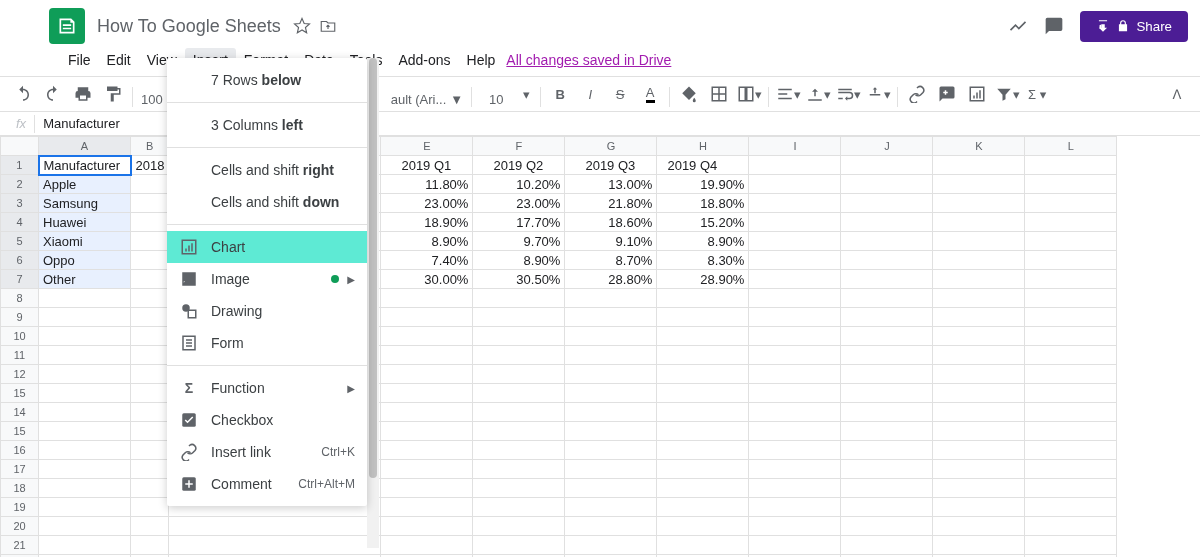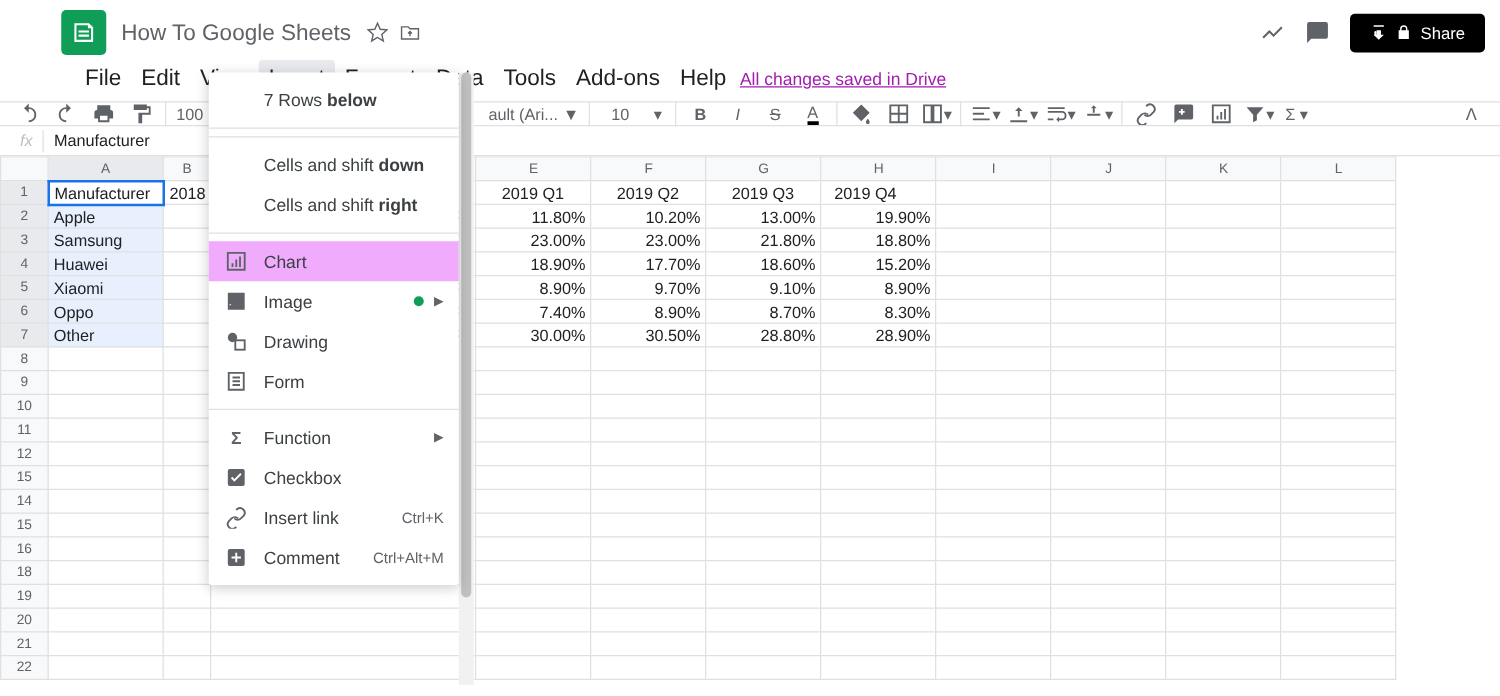--- a/index.html
+++ b/index.html
@@ -6,31 +6,31 @@
   body { font-family: Arial, sans-serif; font-size: 13px; color: #202124; background: #fff; width: 1200px; height: 557px; overflow: hidden; position: relative; }
   
   
   .title-bar { display: flex; align-items: center; padding: 8px 12px 4px 12px; margin-left: 37px; }
   .sheets-logo { width: 36px; height: 36px; background: #0f9d58; border-radius: 4px; display: flex; align-items: center; justify-content: center; margin-right: 12px; }
   .sheets-logo svg { width: 20px; height: 26px; }
   .doc-title { font-size: 18px; color: #5f6368; margin-right: 8px; }
   .star-icon, .move-icon { width: 18px; height: 18px; margin: 0 4px; fill: #5f6368; cursor: pointer; }
   .title-spacer { flex: 1; }
   .trend-icon, .comment-icon { width: 20px; height: 20px; margin: 0 8px; fill: #5f6368; cursor: pointer; }
-  .share-btn { background: #000000; color: #fff; border: none; border-radius: 4px; padding: 8px 16px; font-weight: 500; display: flex; align-items: center; cursor: pointer; margin-left: 8px; }
+  .share-btn { background: #4c1d95; color: #fff; border: none; border-radius: 4px; padding: 8px 16px; font-weight: 500; display: flex; align-items: center; cursor: pointer; margin-left: 8px; }
   .share-btn svg { width: 14px; height: 14px; fill: #fff; margin-right: 6px; }
 
   
   .menu-bar { display: flex; align-items: center; padding: 0 60px 4px 60px; }
-  .menu-item { padding: 4px 8px; font-size: 18px; color: #202124; cursor: pointer; border-radius: 3px; }
+  .menu-item { padding: 4px 8px; font-size: 14px; color: #202124; cursor: pointer; border-radius: 3px; }
   .menu-item.active { background: #e8eaed; }
   .saved-msg { margin-left: 3px; color: #a21caf; text-decoration: underline; font-size: 14px; }
 
   
-  .toolbar { display: flex; align-items: center; padding: 4px 8px; border-bottom: 1px solid #e0e0e0; border-top: 1px solid #e0e0e0; height: 20px; position: relative; }
+  .toolbar { display: flex; align-items: flex-end; padding: 4px 8px; border-bottom: 1px solid #e0e0e0; border-top: 1px solid #e0e0e0; height: 36px; position: relative; }
   .tb-btn { width: 26px; height: 26px; display: flex; align-items: center; justify-content: center; margin: 0 2px; cursor: pointer; fill: #5f6368; color: #5f6368; }
   .tb-sep { width: 1px; height: 20px; background: #e0e0e0; margin: 0 4px; }
   .tb-text { font-size: 13px; color: #5f6368; padding: 0 4px; display: flex; align-items: center; }
   .tb-text .arrow { margin-left: 4px; }
   .toolbar-right { margin-left: auto; }
   
   
   .formula-bar { display: flex; align-items: center; padding: 4px 8px; border-bottom: 1px solid #e0e0e0; height: 24px; }
   .fx { font-style: italic; color: #bdc1c6; padding: 0 8px; font-size: 13px; }
   .fx-sep { width: 1px; height: 18px; background: #e0e0e0; }
@@ -45,21 +45,21 @@
   .grid .col-a { width: 92px; }
   .grid .col-std { width: 92px; }
   .grid td.num { text-align: right; }
   .selected-border { border: 2px solid #1a73e8 !important; }
   .selected-fill { background: #e8f0fe; }
   .colhdr.sel, .rowhdr.sel { background: #e8eaed; }
 
   
   .insert-menu { position: absolute; top: 58px; left: 167px; width: 200px; background: #fff; box-shadow: 0 2px 10px rgba(0,0,0,0.2); border-radius: 2px; z-index: 100; padding: 6px 0; }
   .insert-row { display: flex; align-items: center; padding: 6px 12px; font-size: 14px; color: #3c4043; cursor: pointer; position: relative; }
-  .insert-row.highlighted { background: #f0abfc; }
+  .insert-row.highlighted { background: #5eead4; }
   .insert-row .mi-icon { width: 20px; height: 20px; margin-right: 12px; display: flex; align-items: center; justify-content: center; fill: #5f6368; color: #5f6368; }
   .insert-row .mi-icon.blank { }
   .insert-row .mi-label { flex: 1; }
   .insert-row .mi-label b { font-weight: bold; }
   .insert-row .mi-shortcut { color: #5f6368; font-size: 12px; }
   .insert-row .mi-arrow { color: #5f6368; font-size: 10px; margin-left: 8px; }
   .insert-sep { height: 1px; background: #e0e0e0; margin: 6px 0; }
   .green-dot { width: 8px; height: 8px; border-radius: 50%; background: #0f9d58; margin-left: 4px; }
 
   
@@ -472,20 +472,34 @@
           <td></td>
           <td></td>
           <td></td>
           <td></td>
           <td></td>
           <td></td>
           <td></td>
           <td></td>
         </tr>
   <tr>
+          <th class="rowhdr">17</th>
+          <td></td>
+          <td></td>
+          <td></td>
+          <td></td>
+          <td></td>
+          <td></td>
+          <td></td>
+          <td></td>
+          <td></td>
+          <td></td>
+          <td></td>
+        </tr>
+  <tr>
           <th class="rowhdr">18</th>
           <td></td>
           <td></td>
           <td></td>
           <td></td>
           <td></td>
           <td></td>
           <td></td>
           <td></td>
           <td></td>
@@ -555,28 +569,32 @@
 <div class="menu-scroll" style="left:367px">
     <div class="menu-thumb"></div>
   </div>
 
 <div class="insert-menu">
   <div class="insert-row">
       <span class="mi-icon blank"></span>
       <span class="mi-label"><span>7 Rows </span><b>below</b></span>
     </div>
   <div class="insert-sep"></div>
+  <div class="insert-row">
+      <span class="mi-icon blank"></span>
+      <span class="mi-label"><span>3 Columns </span><b>left</b></span>
+    </div>
   <div class="insert-sep"></div>
+  <div class="insert-row">
+      <span class="mi-icon blank"></span>
+      <span class="mi-label"><span>Cells and shift </span><b>right</b></span>
+    </div>
   <div class="insert-row">
       <span class="mi-icon blank"></span>
       <span class="mi-label"><span>Cells and shift </span><b>down</b></span>
-    </div>
-  <div class="insert-row">
-      <span class="mi-icon blank"></span>
-      <span class="mi-label"><span>Cells and shift </span><b>right</b></span>
     </div>
   <div class="insert-sep"></div>
   <div class="insert-row highlighted">
     <span class="mi-icon">
         <svg width="18" height="18" viewBox="0 0 24 24">
           <path fill="none" stroke="#5f6368" stroke-width="2" d="M3 3h18v18H3z"></path>
           <path fill="#5f6368" d="M7 14h2v4H7zm4-4h2v8h-2zm4-3h2v11h-2z"></path>
         </svg>
       </span>
     <span class="mi-label">Chart</span>

